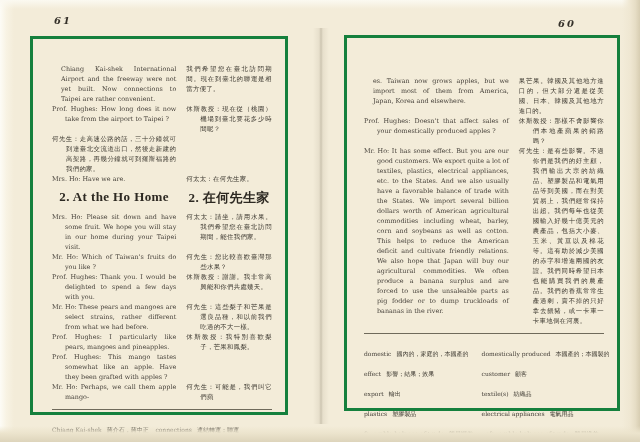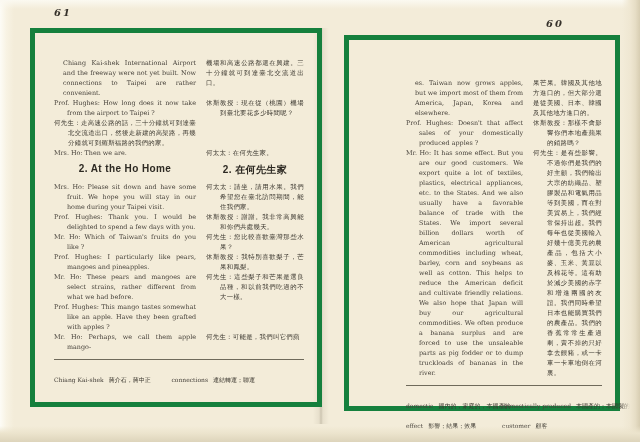--- a/index.html
+++ b/index.html
@@ -6,43 +6,43 @@
   body{width:640px;height:442px;overflow:hidden;background:#f3ecd9;}
   .canvas{position:relative;width:640px;height:442px;background:#f3ecd9;font-family:"DejaVu Serif",serif;color:#46413a;}
   
   .edge-left{position:absolute;left:0;top:0;width:14px;height:100%;background:linear-gradient(90deg,#fdfcf6 0%,#f8f3e4 45%,rgba(248,243,228,0) 100%);pointer-events:none;}
   .edge-top{position:absolute;left:0;top:0;width:100%;height:9px;background:linear-gradient(180deg,#fbf9f1 0%,rgba(251,249,241,0) 100%);pointer-events:none;}
   .edge-right{position:absolute;right:0;top:0;width:18px;height:100%;background:linear-gradient(270deg,#d7cdb2 0%,#e6ddc5 25%,#efe7d2 55%,rgba(243,236,217,0) 100%);pointer-events:none;}
   .edge-bottom{position:absolute;left:0;bottom:0;width:100%;height:16px;background:linear-gradient(0deg,#ddd4bb 0%,#ece4cd 55%,rgba(243,236,217,0) 100%);pointer-events:none;}
   .gutter{position:absolute;left:313px;top:28px;width:16px;height:396px;background:linear-gradient(90deg,rgba(125,113,88,0) 0%,rgba(125,113,88,.10) 38%,rgba(95,85,62,.26) 50%,rgba(125,113,88,.10) 62%,rgba(125,113,88,0) 100%);pointer-events:none;}
 
   .page{position:absolute;}
-  .page-left{left:30px;top:28px;width:280px;height:379px;padding-left:12px;}
+  .page-left{left:30px;top:36px;width:258px;height:379px;}
   .page-right{left:344px;top:35px;width:276px;height:376px;}
-  .frame{position:absolute;inset:0;border:5px solid #15803d;}
+  .frame{position:absolute;inset:0;border:3px solid #15803d;}
   .pagenum{position:absolute;font-family:"DejaVu Serif",serif;font-style:italic;font-weight:bold;font-size:10px;letter-spacing:2px;color:#35312a;}
   .page-left .pagenum{left:24px;top:-21px;}
-  .page-right .pagenum{right:56px;top:-17px;margin-left:32px;}
+  .page-right .pagenum{right:44px;top:-17px;margin-left:32px;}
 
   .content{position:absolute;inset:1px;}
   .page-left .content{padding:24px 12px 0 18px;}
-  .page-right .content{padding:37px 12px 0 16px;margin-left:40px;}
+  .page-right .content{padding:37px 12px 0 16px;}
 
   .drow{display:grid;column-gap:10px;}
   .page-left .drow{grid-template-columns:1.45fr 1fr;}
   .page-right .drow{grid-template-columns:1.7fr 1fr;}
   .en{font-size:6.4px;line-height:10px;text-align:justify;color:#46413a;}
   .zh{font-size:6.4px;line-height:10px;text-align:justify;font-family:"DejaVu Sans",sans-serif;letter-spacing:.3px;color:#3b372f;}
   .en.hang{padding-left:13px;text-indent:-13px;}
   .en.cont{padding-left:9px;}
   .zh.hang{padding-left:14px;text-indent:-14px;}
 
   .heading{display:grid;column-gap:10px;margin:5px 0 5px;}
   .page-left .heading{grid-template-columns:1.45fr 1fr;}
-  .h{font-family:Liberation Sans, sans-serif;font-weight:bold;font-size:10px;text-align:center;color:#2d2922;letter-spacing:.4px;}
+  .h{font-family:Liberation Serif, serif;font-weight:bold;font-size:13px;text-align:center;color:#2d2922;letter-spacing:.4px;}
 
   .vocab{border-top:1px solid #6f6a5b;margin-top:7px;padding-top:7px;}
   .vrow{display:flex;margin-bottom:1px;}
   .vc{white-space:nowrap;overflow:visible;}
   .vc1{width:47%;}
   .vc2{width:53%;}
   .vcH1{width:49%;}
   .vcH2{width:51%;}
   .vt{font-size:6px;line-height:9.6px;color:#46413a;}
   .vd{font-size:6px;line-height:9.6px;margin-left:5px;font-family:"DejaVu Sans",sans-serif;color:#3b372f;}
@@ -53,58 +53,58 @@
 <div class="canvas">
   <div class="gutter"></div>
 
   <div class="page page-left">
     <div class="pagenum">61</div>
     <div class="frame">
       <div class="content">
 
         <div class="drow">
           <div class="en cont">Chiang Kai-shek International Airport and the freeway were not yet built. Now connections to Taipei are rather convenient.</div>
-          <div class="zh">機場和高速公路都還在興建。三十分鐘就可到達臺北交流道出口。</div>
+          <div class="zh">我們希望您在臺北訪問期間。現在到臺北的聯運是相當方便了。</div>
         </div>
         <div class="drow">
           <div class="en hang">Prof. Hughes: How long does it now take from the airport to Taipei ?</div>
           <div class="zh hang">休斯教授：現在從（桃園）機場到臺北要花多少時間呢？</div>
         </div>
         <div class="drow">
           <div class="zh hang">何先生：走高速公路的話，三十分鐘就可到達臺北交流道出口，然後走新建的高架路，再幾分鐘就可到羅斯福路的我們的家。</div>
         </div>
         <div class="drow">
-          <div class="en hang">Mrs. Ho: Then we are.</div>
+          <div class="en hang">Mrs. Ho: Have we are.</div>
           <div class="zh hang">何太太：在何先生家。</div>
         </div>
 
         <div class="heading">
           <div class="h">2. At the Ho Home</div>
           <div class="h">2. 在何先生家</div>
         </div>
 
         <div class="drow">
           <div class="en hang">Mrs. Ho: Please sit down and have some fruit. We hope you will stay in our home during your Taipei visit.</div>
           <div class="zh hang">何太太：請坐，請用水果。我們希望您在臺北訪問期間，能住我們家。</div>
         </div>
         <div class="drow">
+          <div class="en hang">Mr. Ho: Which of Taiwan's fruits do you like ?</div>
+          <div class="zh hang">何先生：您比較喜歡臺灣那些水果？</div>
+        </div>
+        <div class="drow">
           <div class="en hang">Prof. Hughes: Thank you. I would be delighted to spend a few days with you.</div>
           <div class="zh hang">休斯教授：謝謝。我非常高興能和你們共處幾天。</div>
         </div>
         <div class="drow">
-          <div class="en hang">Mr. Ho: Which of Taiwan's fruits do you like ?</div>
-          <div class="zh hang">何先生：您比較喜歡臺灣那些水果？</div>
+          <div class="en hang">Mr. Ho: These pears and mangoes are select strains, rather different from what we had before.</div>
+          <div class="zh hang">何先生：這些梨子和芒果是選良品種，和以前我們吃過的不大一樣。</div>
         </div>
         <div class="drow">
           <div class="en hang">Prof. Hughes: I particularly like pears, mangoes and pineapples.</div>
           <div class="zh hang">休斯教授：我特別喜歡梨子，芒果和鳳梨。</div>
-        </div>
-        <div class="drow">
-          <div class="en hang">Mr. Ho: These pears and mangoes are select strains, rather different from what we had before.</div>
-          <div class="zh hang">何先生：這些梨子和芒果是選良品種，和以前我們吃過的不大一樣。</div>
         </div>
         <div class="drow">
           <div class="en hang">Prof. Hughes: This mango tastes somewhat like an apple. Have they been grafted with apples ?</div>
         </div>
         <div class="drow">
           <div class="en hang">Mr. Ho: Perhaps, we call them apple mango-</div>
           <div class="zh hang">何先生：可能是，我們叫它們蘋</div>
         </div>
 
         <div class="vocab">

